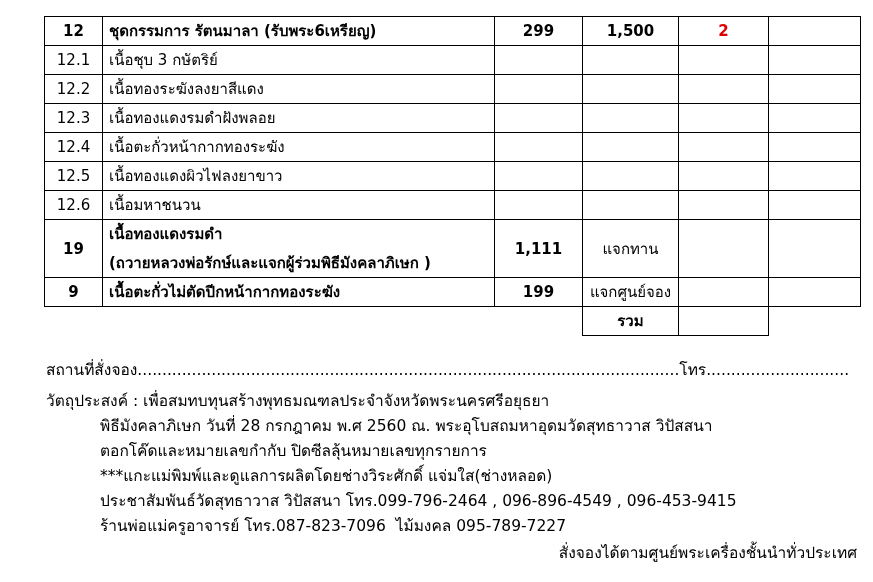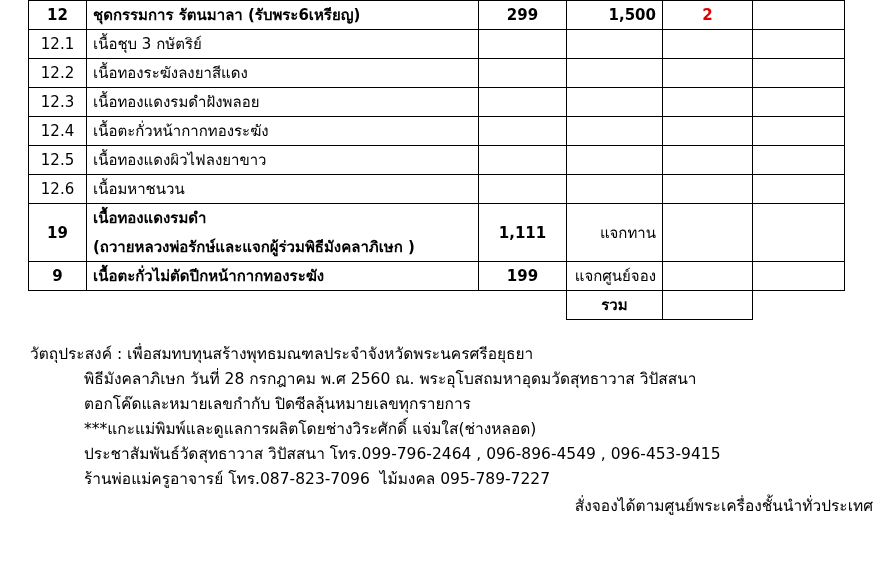--- a/index.html
+++ b/index.html
@@ -13,42 +13,42 @@
     background: #ffffff;
     font-family: "DejaVu Sans", "Liberation Sans", sans-serif;
     color: #000000;
     overflow: hidden;
   }
 
   .page {
     position: relative;
     width: 873px;
     height: 582px;
-    padding: 0;
+    padding: 16px;
   }
 
   
   table.order-table {
     border-collapse: collapse;
     width: 816px;
     margin-left: 28px;
     margin-top: 0;
     table-layout: fixed;
   }
   table.order-table td {
     border: 1px solid #000000;
     padding: 0 6px;
     font-size: 15px;
     height: 29px;
     vertical-align: middle;
   }
   .col-no      { width: 58px;  text-align: center; }
   .col-desc    { width: 392px; text-align: left; }
   .col-price   { width: 88px;  text-align: center; }
-  .col-qty     { width: 96px;  text-align: right; }
+  .col-qty     { width: 96px;  text-align: center; }
   .col-order   { width: 90px;  text-align: center; }
   .col-last    { width: 92px;  text-align: center; }
 
   .bold { font-weight: bold; }
   .red  { color: #e00000; font-weight: bold; font-size: 17px; }
 
   .tall-row td { height: 29px; }
 
   .no-border { border: none !important; }
   .no-left  { border-left: none !important; }
@@ -170,20 +170,21 @@
         <td class="col-desc no-border"></td>
         <td class="col-price no-border"></td>
         <td class="col-qty sum-label">รวม</td>
         <td class="col-order"></td>
         <td class="col-last no-border no-left no-right"></td>
       </tr>
     </tbody>
   </table>
 
   <div class="text-block">
+    <div class="line dots">สถานที่สั่งจอง..............................................................................................................โทร.............................</div>
     <div class="line" style="margin-top:6px;">วัตถุประสงค์ : เพื่อสมทบทุนสร้างพุทธมณฑลประจำจังหวัดพระนครศรีอยุธยา</div>
     <div class="line indent-1">พิธีมังคลาภิเษก วันที่ 28 กรกฎาคม พ.ศ 2560 ณ. พระอุโบสถมหาอุดมวัดสุทธาวาส วิปัสสนา</div>
     <div class="line indent-1">ตอกโค๊ดและหมายเลขกำกับ ปิดซีลลุ้นหมายเลขทุกรายการ</div>
     <div class="line indent-1">***แกะแม่พิมพ์และดูแลการผลิตโดยช่างวิระศักดิ์ แจ่มใส(ช่างหลอด)</div>
     <div class="line indent-1">ประชาสัมพันธ์วัดสุทธาวาส วิปัสสนา โทร.099-796-2464 , 096-896-4549 , 096-453-9415</div>
     <div class="line indent-1">ร้านพ่อแม่ครูอาจารย์ โทร.087-823-7096  ไม้มงคล 095-789-7227</div>
     <div class="line center-line">สั่งจองได้ตามศูนย์พระเครื่องชั้นนำทั่วประเทศ</div>
   </div>
 
 </div>

